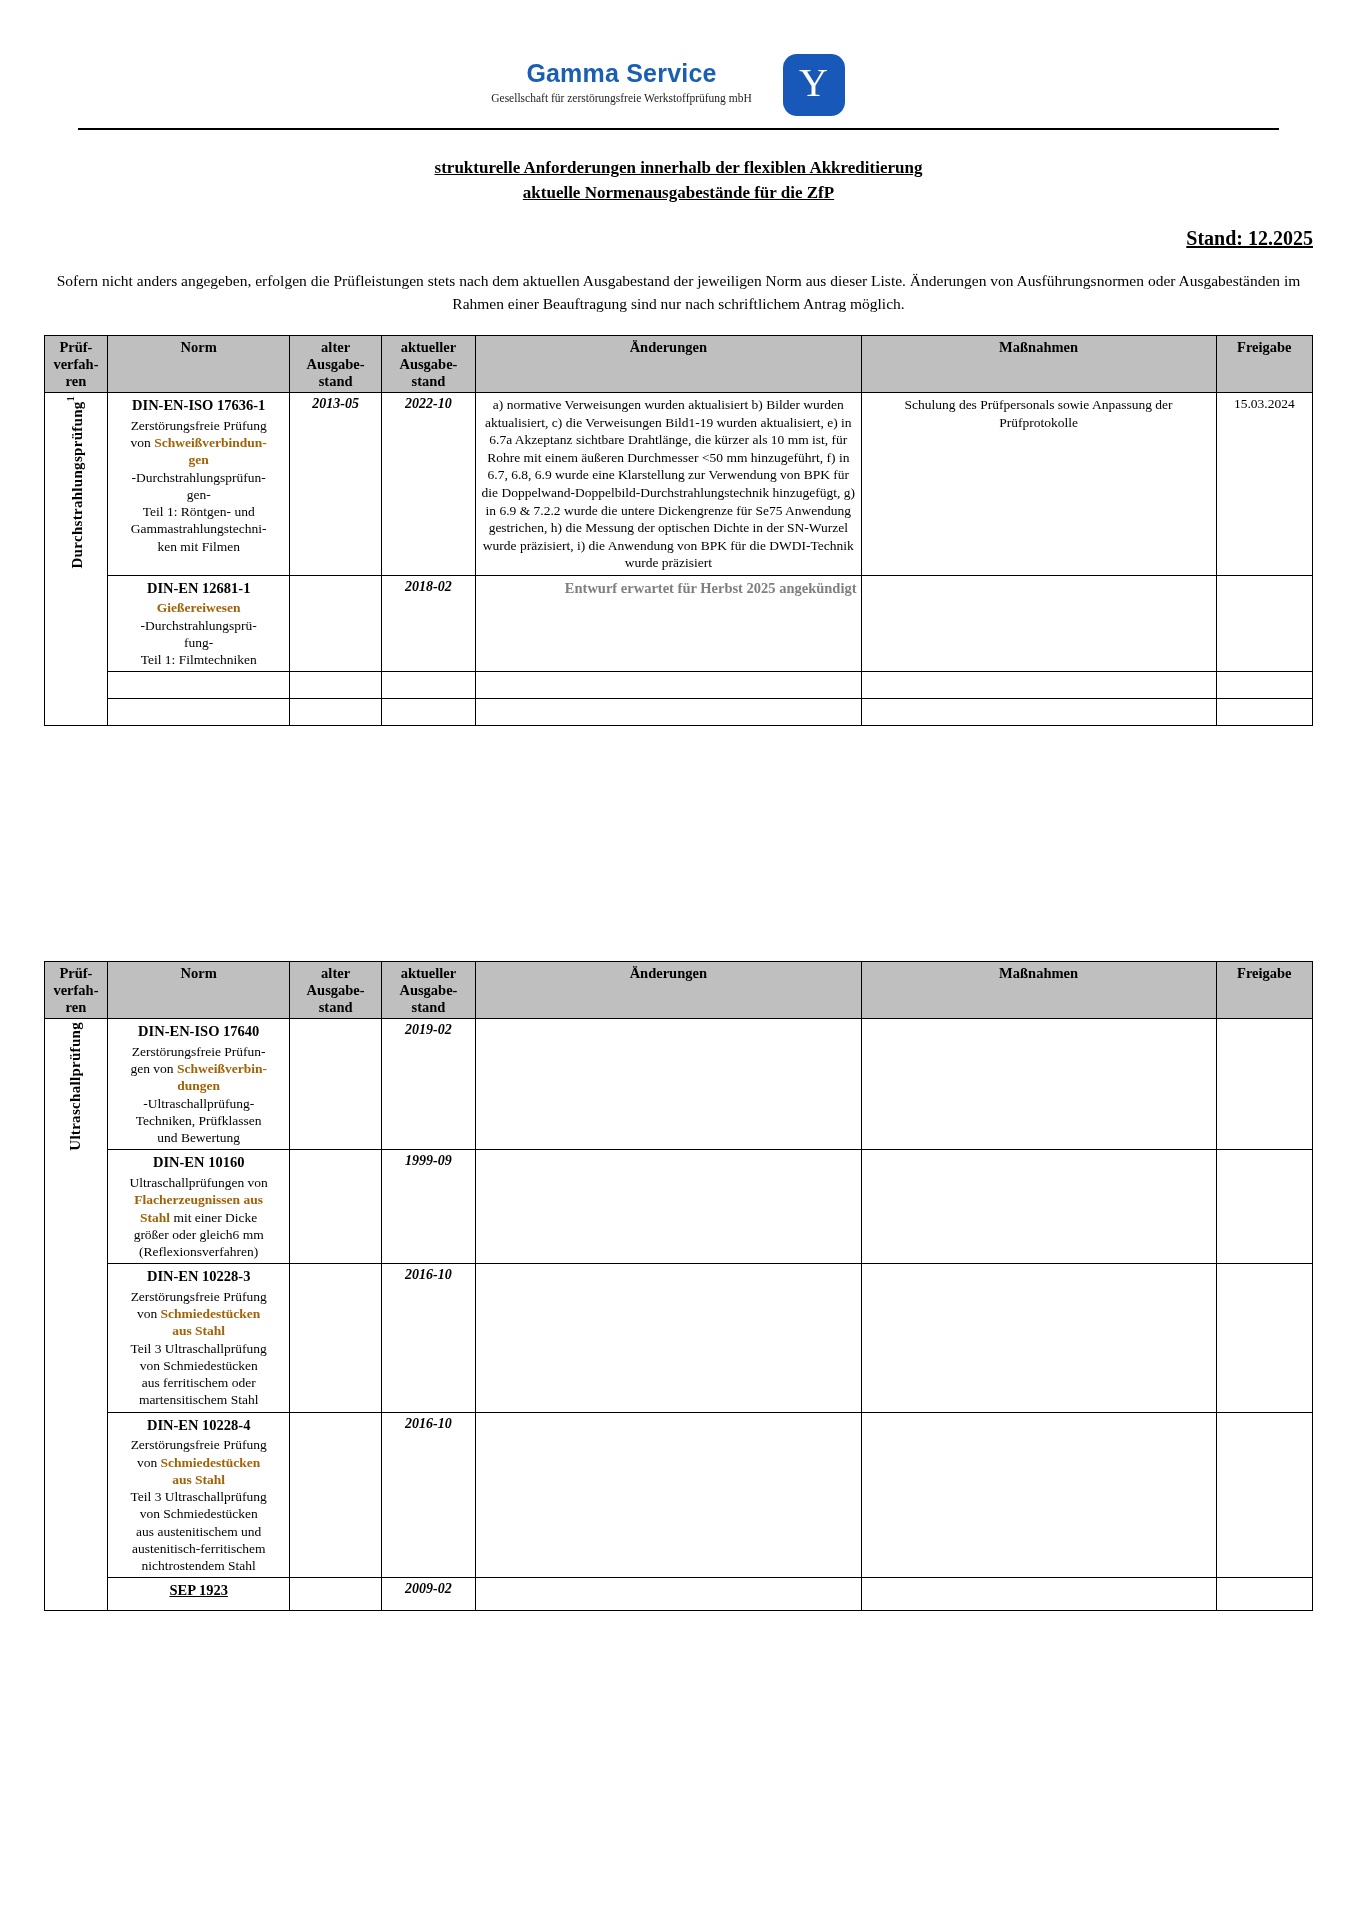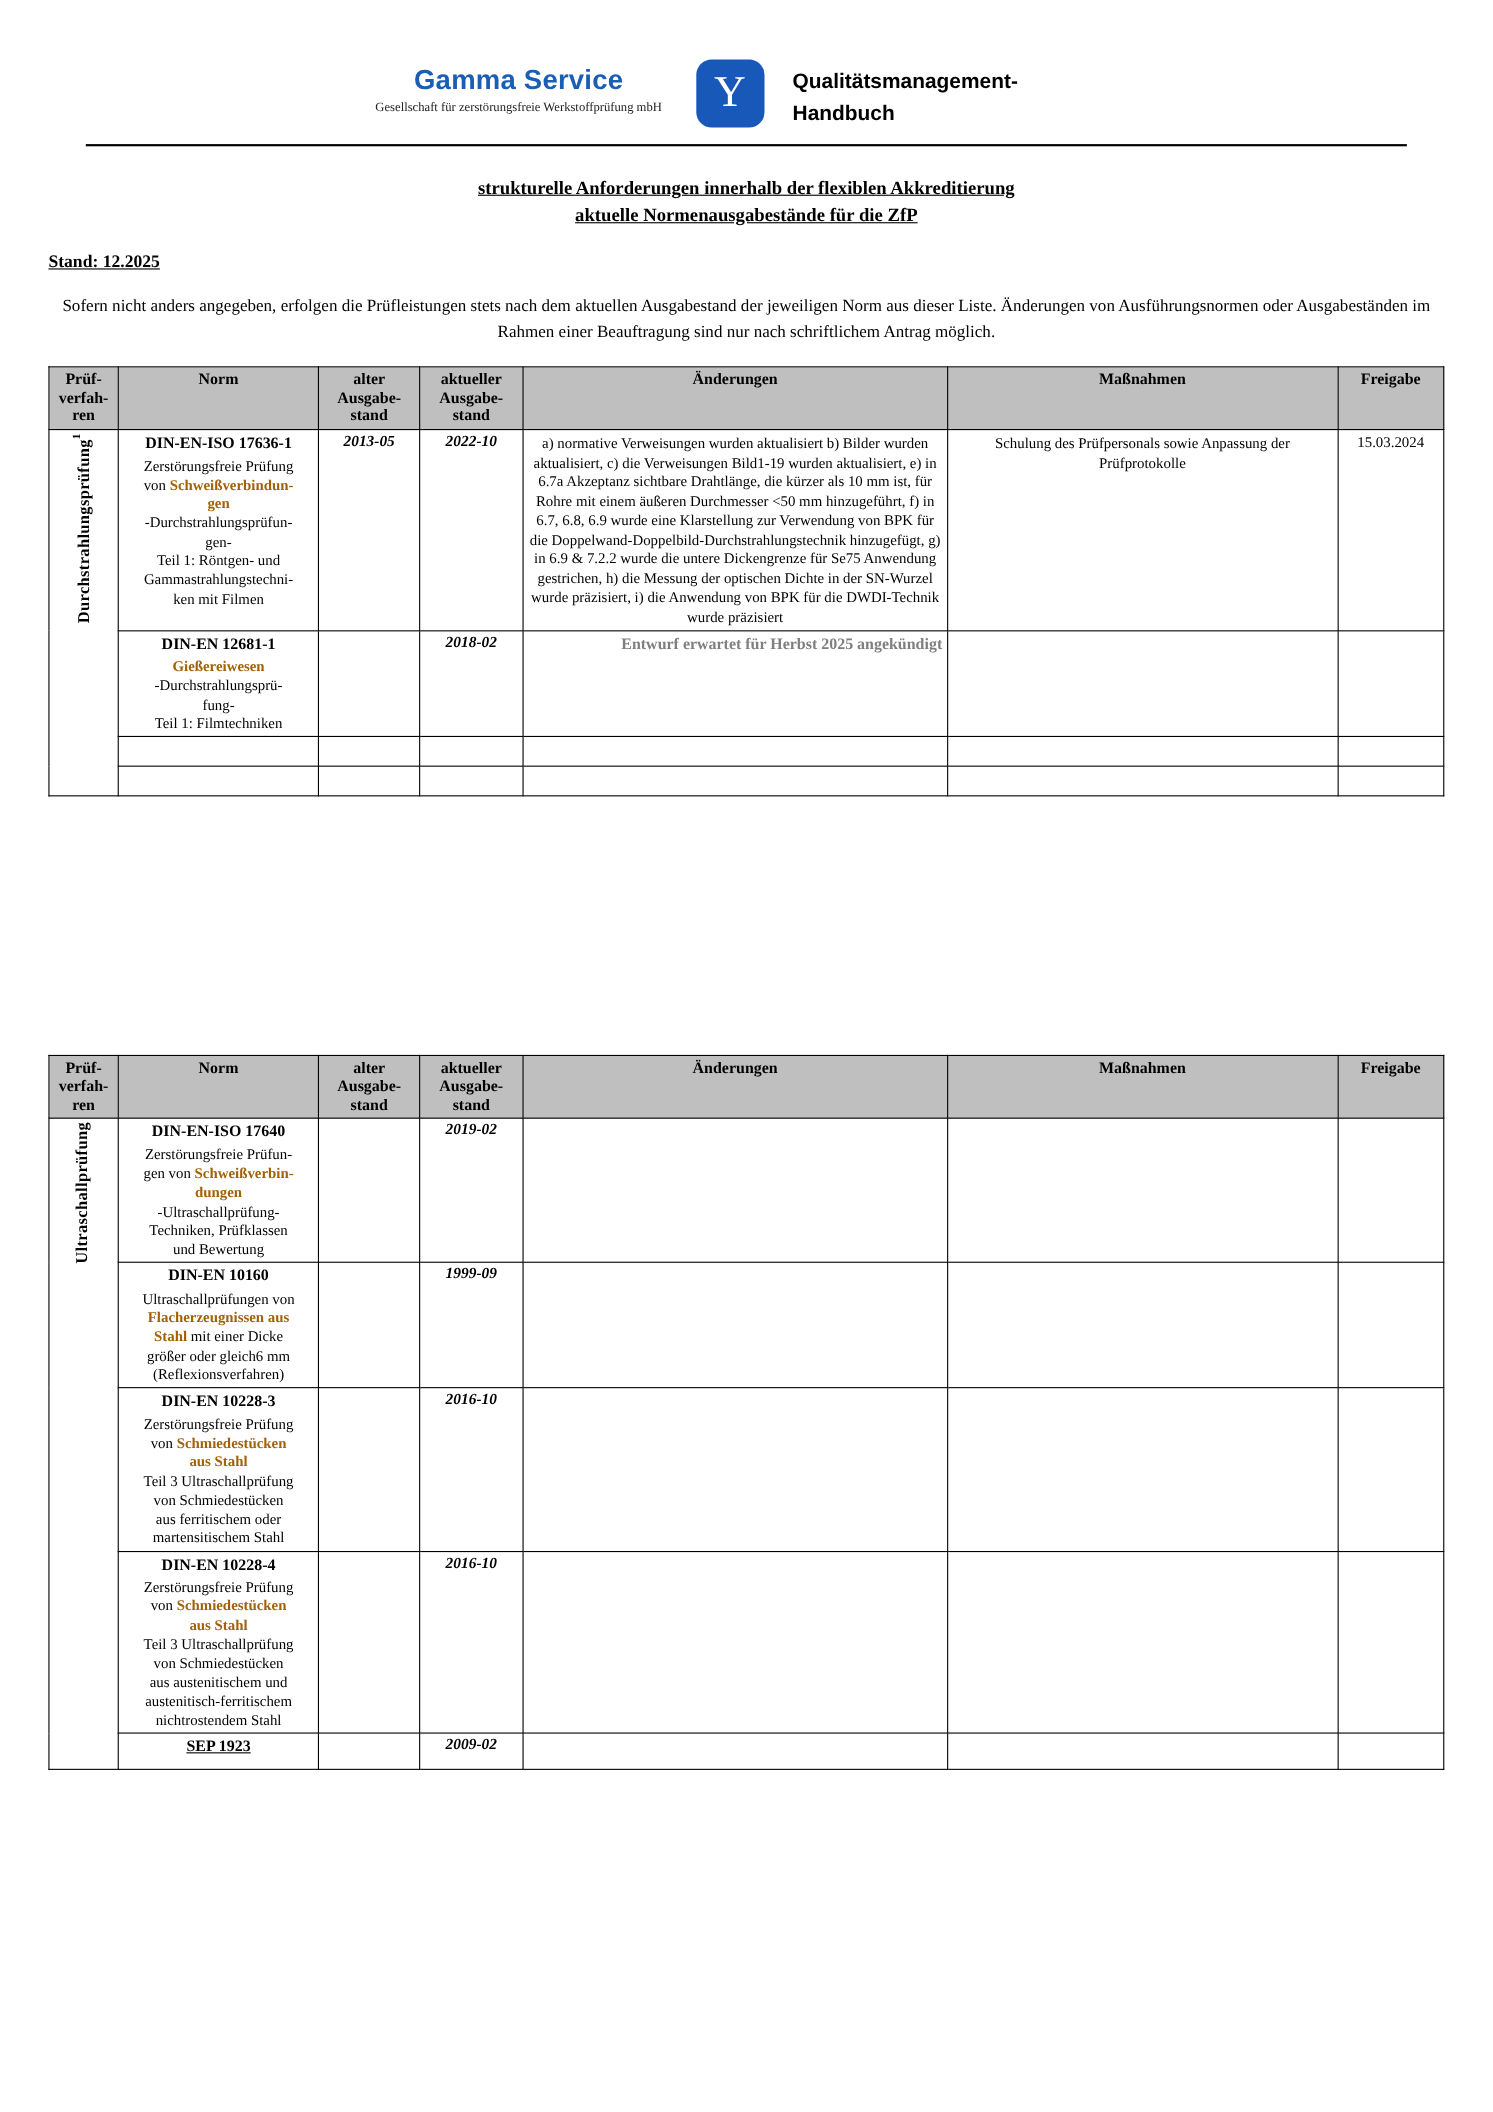--- a/index.html
+++ b/index.html
@@ -86,24 +86,24 @@
     margin-top: 26px;
   }
   .title-line {
     font-size: 17px;
     font-weight: bold;
     text-decoration: underline;
     line-height: 1.45;
   }
   .stand {
     margin-top: 22px;
-    font-size: 16px;
+    font-size: 20px;
     font-weight: bold;
     text-decoration: underline;
-    text-align: left;
+    text-align: right;
   }
   .intro {
     margin-top: 20px;
     font-size: 15.5px;
     line-height: 1.45;
     text-align: center;
     padding: 0 12px;
   }
 
   
@@ -202,24 +202,20 @@
 
 <div class="page">
 
   <div class="doc-header">
     <div class="brand-block">
       <div class="brand-name">Gamma Service</div>
       <div class="brand-sub">Gesellschaft für zerstörungsfreie Werkstoffprüfung mbH</div>
     </div>
     <div class="logo-box">
       <span class="logo-glyph">Y</span>
-    </div>
-    <div class="doc-title">
-      <div>Qualitätsmanagement-</div>
-      <div>Handbuch</div>
     </div>
   </div>
   <div class="header-rule"></div>
 
   <div class="title-block">
     <div class="title-line">strukturelle Anforderungen innerhalb der flexiblen Akkreditierung</div>
     <div class="title-line">aktuelle Normenausgabestände für die ZfP</div>
   </div>
   <div class="stand">Stand: 12.2025</div>
   <div class="intro">Sofern nicht anders angegeben, erfolgen die Prüfleistungen stets nach dem aktuellen Ausgabestand der jeweiligen Norm aus dieser Liste. Änderungen von Ausführungsnormen oder Ausgabeständen im Rahmen einer Beauftragung sind nur nach schriftlichem Antrag möglich.</div>

